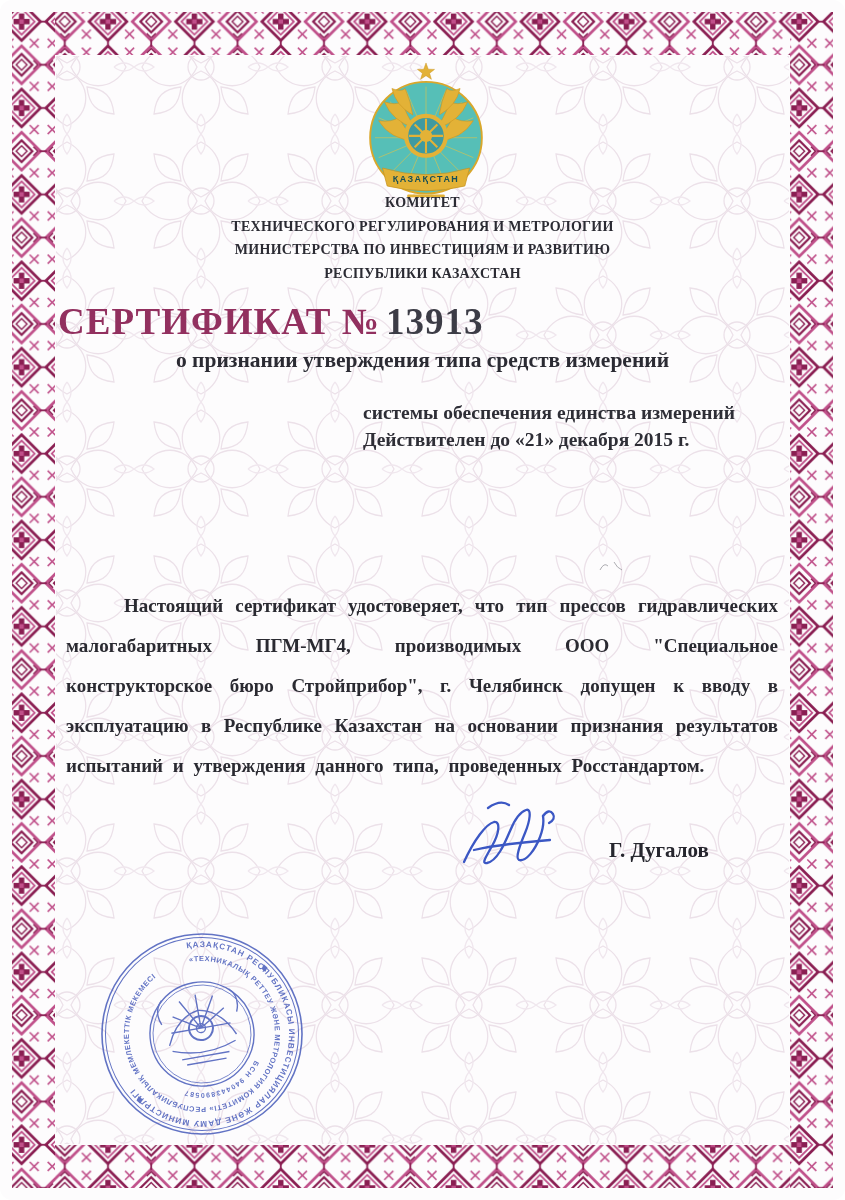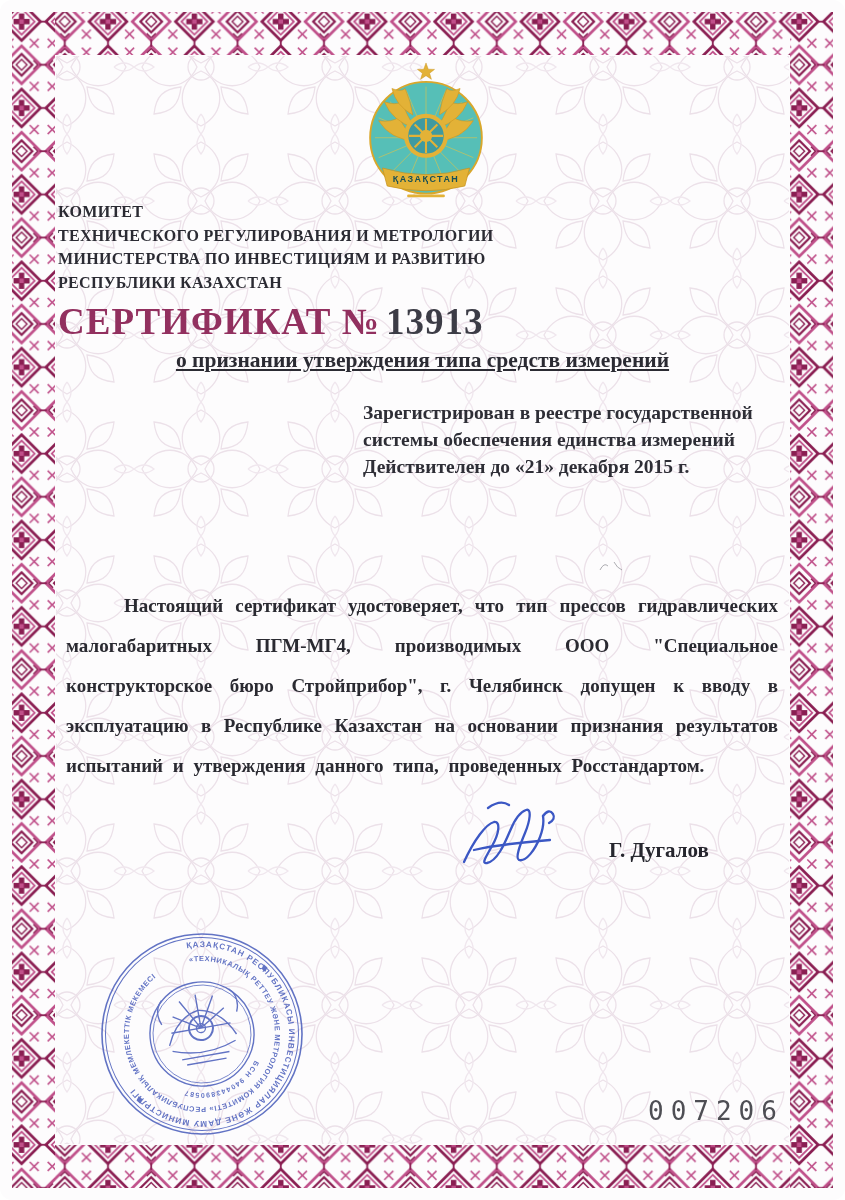--- a/index.html
+++ b/index.html
@@ -5,30 +5,30 @@
   html,body{margin:0;padding:0;}
   body{background:#ffffff;font-family:"Liberation Serif", serif;}
   .page{
     position:relative;width:845px;height:1200px;margin:0 auto;
     background:#fdfcfd;overflow:hidden;color:#27272e;border-radius:12px;
   }
   .layer{position:absolute;left:0;top:0;width:845px;height:1200px;pointer-events:none;}
 
   .emblem{position:absolute;left:350px;top:62px;width:152px;height:142px;}
 
-  .issuer{position:absolute;left:58px;top:200px;width:729px;text-align:left;
-          font-weight:bold;font-size:16px;line-height:23.5px;letter-spacing:0.3px;color:#2b2b33;}
+  .issuer{position:absolute;left:58px;top:191px;width:729px;text-align:center;
+          font-weight:bold;font-size:14px;line-height:23.5px;letter-spacing:0.3px;color:#2b2b33;}
 
   .title-row{position:absolute;left:58px;top:300px;width:729px;text-align:left;
              font-weight:bold;font-size:37px;letter-spacing:1px;}
   .title-label{color:#92305f;}
   .title-number{color:#3c3c46;padding-left:6px;}
 
   .subtitle{position:absolute;left:58px;top:348px;width:729px;text-align:center;
-            font-weight:bold;font-size:21.5px;color:#2b2b33;text-decoration:underline;}
+            font-weight:bold;font-size:21.5px;color:#2b2b33;}
 
   .reg-block{position:absolute;left:363px;top:399px;width:430px;
              font-weight:bold;font-size:19.5px;line-height:27px;color:#2e2e36;}
   .reg-number{text-decoration:underline;text-underline-offset:3px;}
 
   .body-par{position:absolute;left:66px;top:586px;width:712px;
             font-weight:bold;font-size:19px;line-height:40px;color:#2a2a31;
             text-align:justify;text-align-last:left;text-indent:58px;word-spacing:5px;}
 
   .sig-pos{position:absolute;left:122px;top:838px;font-weight:bold;font-size:21px;color:#26262e;}
@@ -152,21 +152,20 @@
     <div>МИНИСТЕРСТВА ПО ИНВЕСТИЦИЯМ И РАЗВИТИЮ</div>
     <div>РЕСПУБЛИКИ КАЗАХСТАН</div>
   </div>
 
   <div class="title-row">
     <span class="title-label">СЕРТИФИКАТ №</span><span class="title-number">13913</span>
   </div>
   <div class="subtitle">о признании утверждения типа средств измерений</div>
 
   <div class="reg-block">
-    <div>Зарегистрирован в реестре государственной</div>
     <div>системы обеспечения единства измерений</div>
     <div>Действителен до «21» декабря 2015 г.</div>
   </div>
 
   <svg class="pen-mark" viewBox="0 0 34 22">
     <path d="M4,14 q4,-8 8,-4 m6,-4 q3,6 8,8" fill="none" stroke="#6a6a72" stroke-width="1"></path>
   </svg>
 
   <div class="body-par">Настоящий сертификат удостоверяет, что тип прессов гидравлических малогабаритных ПГМ-МГ4, производимых ООО "Специальное конструкторское бюро Стройприбор", г. Челябинск допущен к вводу в эксплуатацию в Республике Казахстан на основании признания результатов испытаний и утверждения данного типа, проведенных Росстандартом.</div>
 
@@ -208,15 +207,14 @@
         <circle cx="106" cy="100" r="4.5"></circle>
         <path d="M106,100 L106,66 M106,100 L123,70 M106,100 L89,70 M106,100 L132,84 M106,100 L80,84 M106,100 L136,100 M106,100 L76,100"></path>
         <path d="M72,112 C80,94 92,84 106,82 M140,112 C132,94 120,84 106,82"></path>
         <path d="M74,118 q32,12 64,0 M82,128 h48 M86,134 h40"></path>
         <path d="M68,90 q-6,-14 4,-24 M144,90 q6,-14 -4,-24"></path>
       </g>
       <path d="M30,160 l3,-4 3,4 -3,4 Z M176,52 l3,-4 3,4 -3,4 Z" fill="#4156b8" stroke="none"></path>
     </g>
   </svg>
 
-  <div class="serial">007206</div>
 
 </div>
 
 </body></html>

